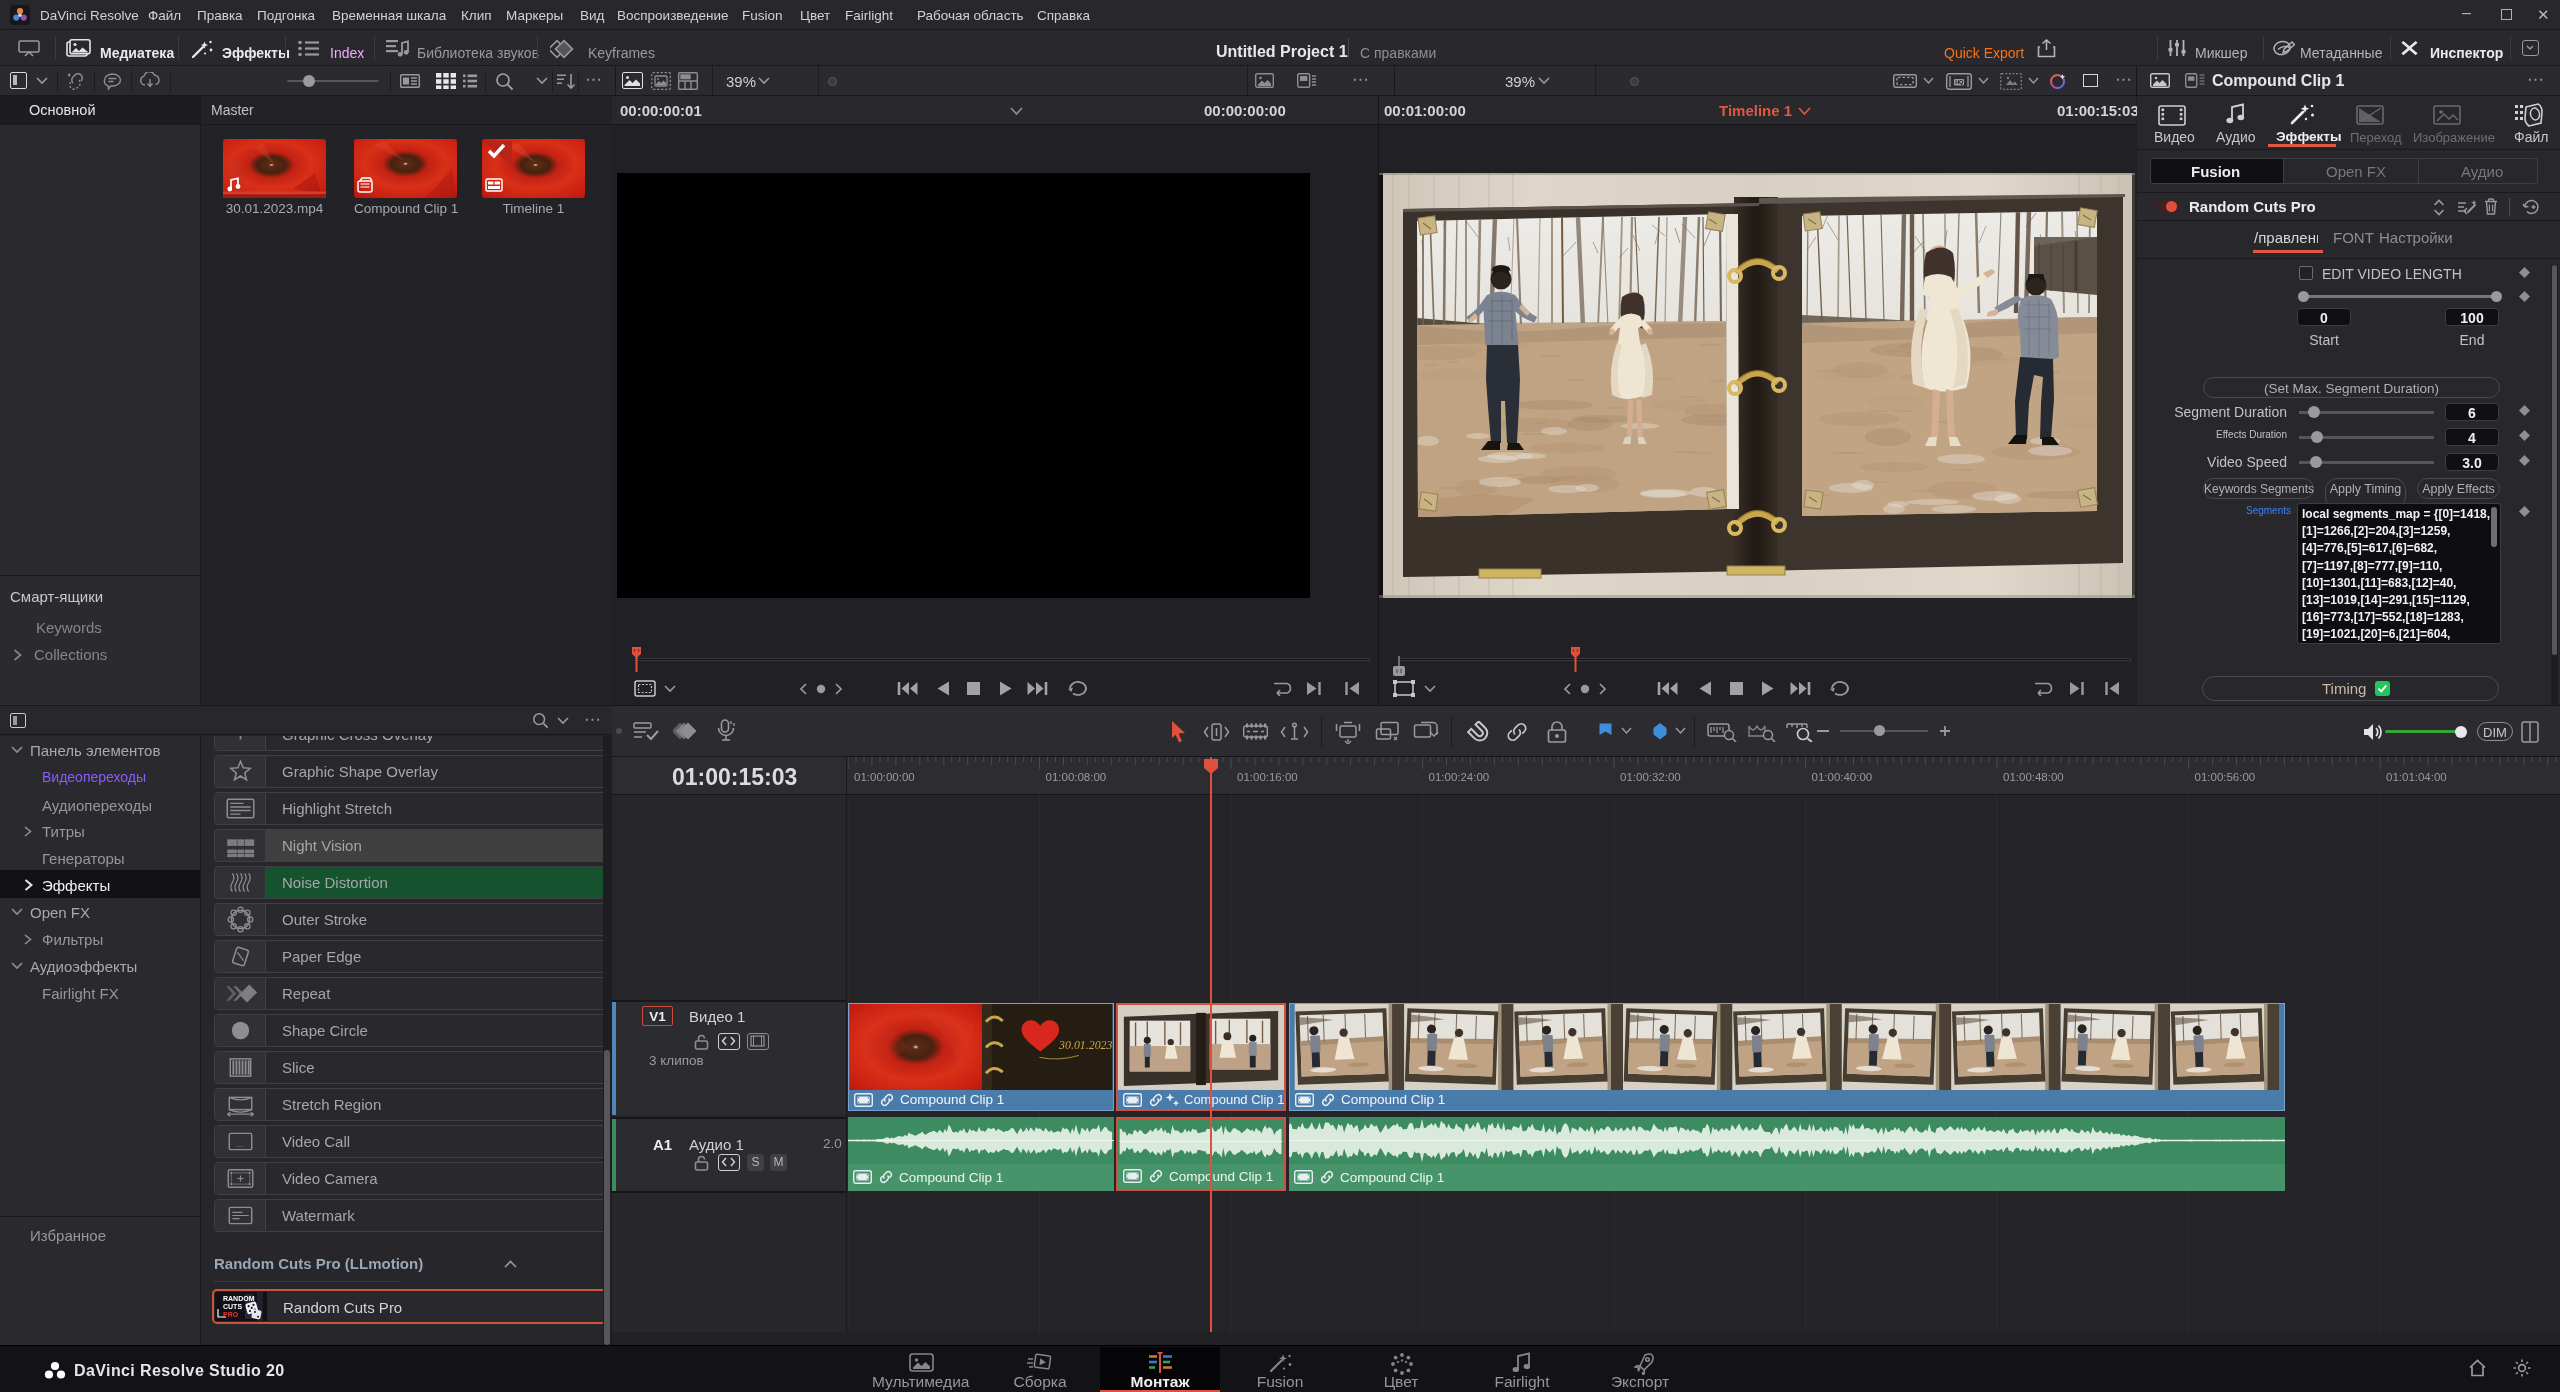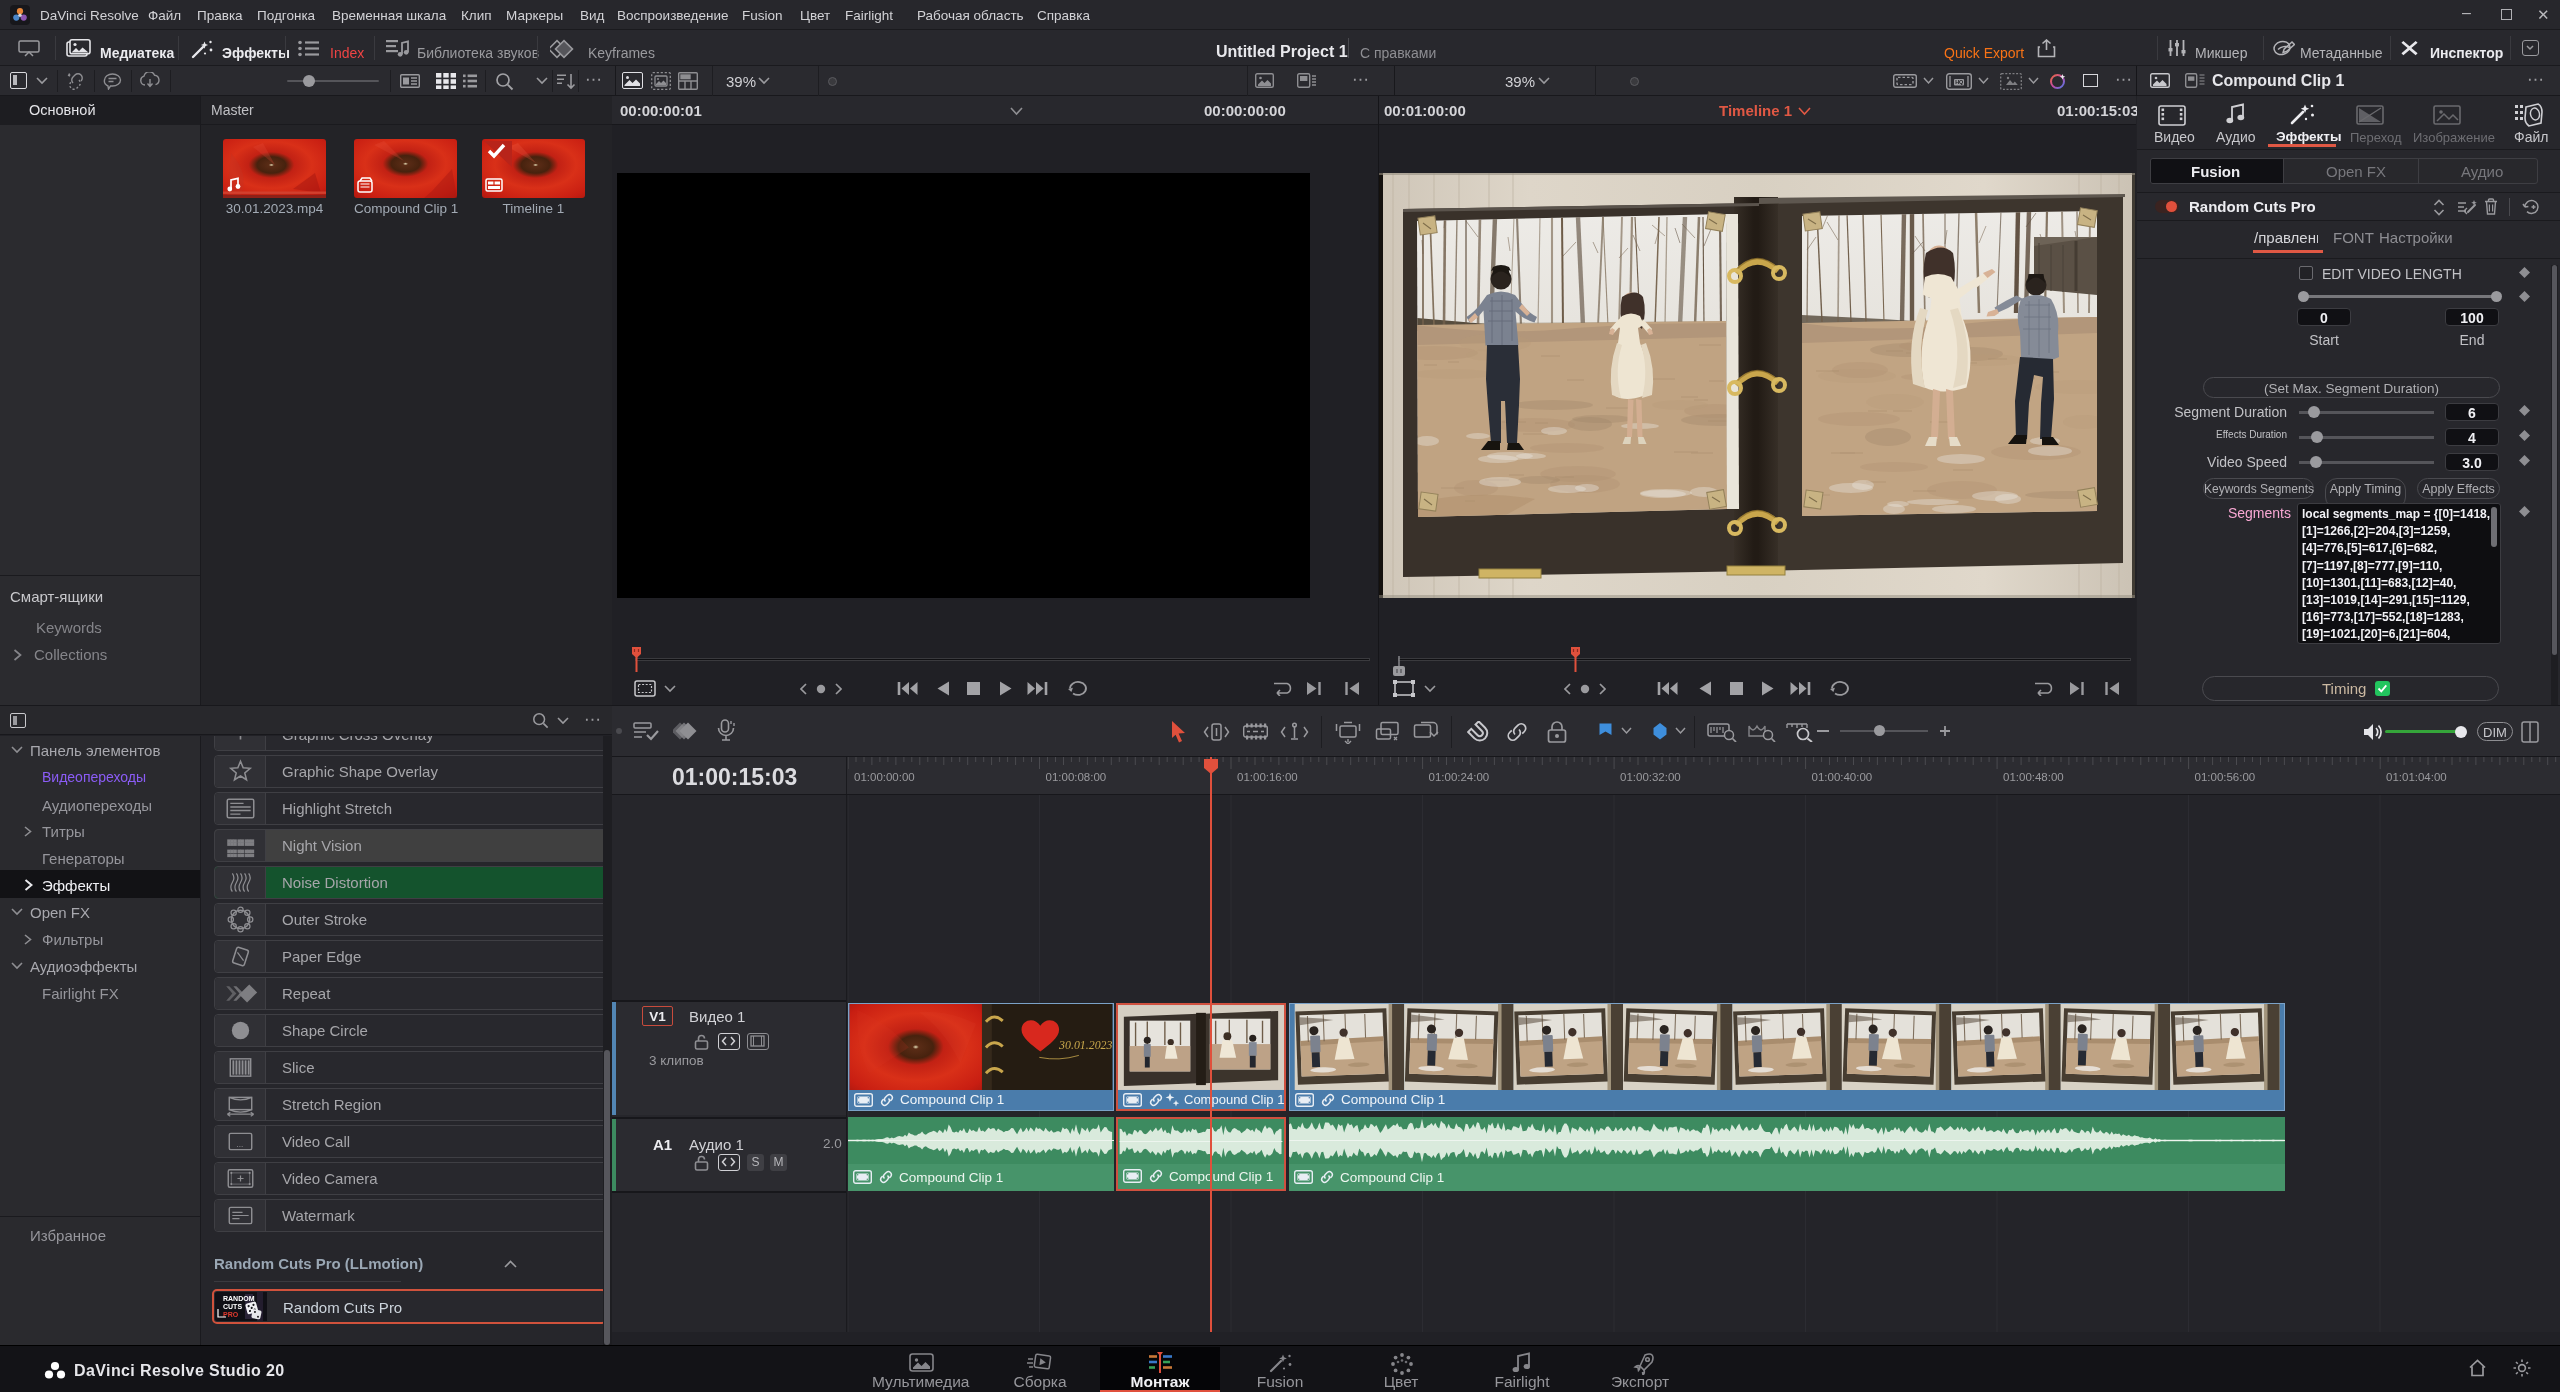--- a/index.html
+++ b/index.html
@@ -60,21 +60,21 @@
  <div class="r tx" style="left:222px;top:15px;font-size:14px;font-weight:bold;color:#eaeaee">Эффекты</div>
  <div class="r" style="left:285px;top:6px;width:1px;height:24px;background:#3a3a3f"></div>
  <svg class="r" style="left:298px;top:10px" width="22" height="17" viewBox="0 0 22 17">
       <circle cx="2" cy="2.5" r="1.8" fill="#9a9a9e"></circle>
       <circle cx="2" cy="8.5" r="1.8" fill="#9a9a9e"></circle>
       <circle cx="2" cy="14.5" r="1.8" fill="#9a9a9e"></circle>
       <rect x="7" y="1.4" width="14" height="2.2" fill="#9a9a9e"></rect>
       <rect x="7" y="7.4" width="14" height="2.2" fill="#9a9a9e"></rect>
       <rect x="7" y="13.4" width="14" height="2.2" fill="#9a9a9e"></rect>
     </svg>
- <div class="r tx" style="left:330px;top:15px;font-size:14px;color:#ef4444">Index</div>
+ <div class="r tx" style="left:330px;top:15px;font-size:14px;color:#f0abfc">Index</div>
  <div class="r" style="left:374px;top:6px;width:1px;height:24px;background:#3a3a3f"></div>
  <svg class="r" style="left:386px;top:9px" width="24" height="20" viewBox="0 0 24 20">
       <rect x="0" y="1" width="12" height="2.2" fill="#9a9a9e"></rect>
       <rect x="0" y="6" width="10" height="2.2" fill="#9a9a9e"></rect>
       <rect x="0" y="11" width="12" height="2.2" fill="#9a9a9e"></rect>
       <path d="M16 15 V4 l6-1.5 V13" stroke="#9a9a9e" stroke-width="1.8" fill="none"></path>
       <circle cx="14.2" cy="15.3" r="2.4" fill="#9a9a9e"></circle>
       <circle cx="20.2" cy="13.3" r="2.4" fill="#9a9a9e"></circle>
     </svg>
  <div class="r tx" style="left:417px;top:15px;font-size:14px;color:#9a9a9e">Библиотека звуков</div>
@@ -1245,21 +1245,21 @@
  <div class="r" style="left:173px;top:360px;width:12px;height:12px;border-radius:50%;background:#9a9a9e"></div>
  <div class="r tx" style="left:308px;top:357px;width:54px;height:18px;background:#101014;border:1px solid #3c3c41;border-radius:4px;text-align:center;font-size:14px;font-weight:bold;color:#f0f0f4;line-height:18px">3.0</div>
  <svg class="r" style="left:381px;top:358px" width="13" height="13" viewBox="0 0 13 13">
       <rect x="2.6" y="2.6" width="7.8" height="7.8" fill="#8e8e92" transform="rotate(45 6.5 6.5)"></rect>
     </svg>
  
  <div class="r tx" style="left:66px;top:382px;width:111px;height:21px;border:1px solid #4a4a4f;border-radius:12px;text-align:center;font-size:12px;color:#b0b0b4;line-height:21px">Keywords Segments</div>
  <div class="r tx" style="left:188px;top:382px;width:81px;height:31px;border:1px solid #4a4a4f;border-radius:12px;text-align:center;font-size:12.5px;color:#b0b0b4;line-height:21px">Apply Timing</div>
  <div class="r tx" style="left:280px;top:382px;width:83px;height:21px;border:1px solid #4a4a4f;border-radius:12px;text-align:center;font-size:12.5px;color:#b0b0b4;line-height:21px">Apply Effects</div>
  
- <div class="r tx" style="left:40px;top:409px;width:114px;text-align:right;font-size:14px;color:#f9a8d4">Segments</div>
+ <div class="r tx" style="left:40px;top:409px;width:114px;text-align:right;font-size:10px;color:#3b82f6">Segments</div>
  <div class="r" style="left:160px;top:407px;width:204px;height:141px;background:#0e0e11;border:1px solid #3c3c41;border-radius:3px;overflow:hidden">
   <div style="font-family:'Liberation Sans',sans-serif;padding:2px 4px;font-size:12px;font-weight:bold;color:#f2f2f6;line-height:17.2px;white-space:nowrap">local segments_map = {[0]=1418,<br>[1]=1266,[2]=204,[3]=1259,<br>[4]=776,[5]=617,[6]=682,<br>[7]=1197,[8]=777,[9]=110,<br>[10]=1301,[11]=683,[12]=40,<br>[13]=1019,[14]=291,[15]=1129,<br>[16]=773,[17]=552,[18]=1283,<br>[19]=1021,[20]=6,[21]=604,</div>
   <div class="r" style="left:193px;top:3px;width:6px;height:40px;background:#6e6e73;border-radius:3px"></div>
  </div>
  <svg class="r" style="left:381px;top:409px" width="13" height="13" viewBox="0 0 13 13">
       <rect x="2.6" y="2.6" width="7.8" height="7.8" fill="#8e8e92" transform="rotate(45 6.5 6.5)"></rect>
     </svg>
  
  <div class="r" style="left:65px;top:580px;width:297px;height:25px;border:1px solid #4a4a4f;border-radius:13px"></div>
  <div class="r tx" style="left:185px;top:584px;font-size:15px;color:#cbb9a2">Timing</div>

